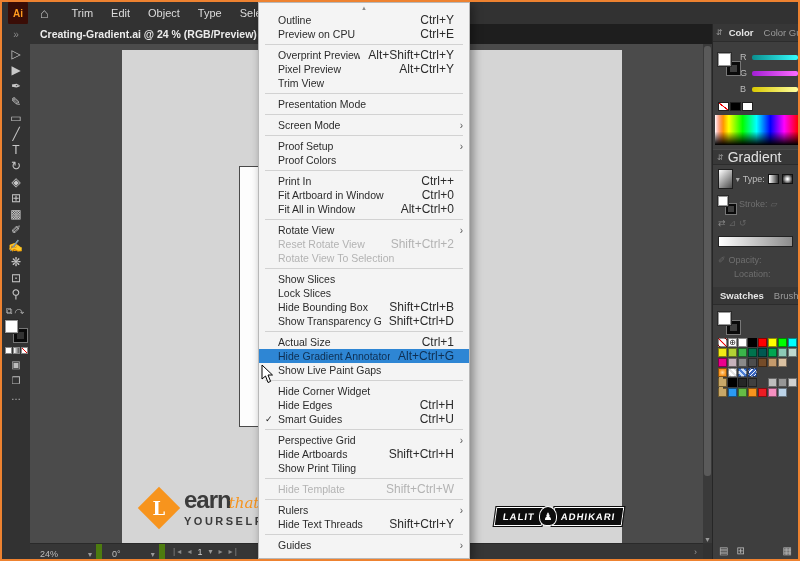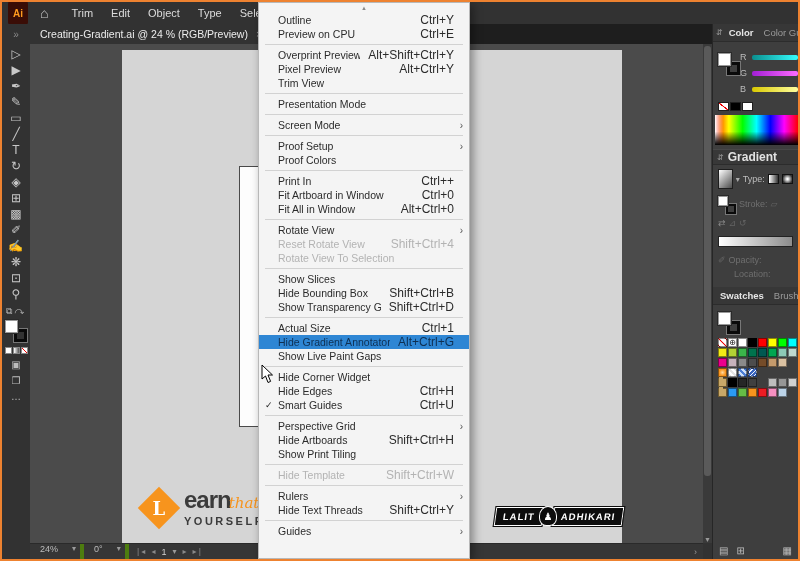--- a/index.html
+++ b/index.html
@@ -20,21 +20,21 @@
   .home{color:#c9c9c9;font-size:14px;margin:0 8px 0 6px}
   .mb-item{color:#dcdcdc;font-size:11px;padding:3px 9px;border-radius:2px}
   .mb-item.active{background:#4a4a4a}
 
   
   .tabbar{position:absolute;left:0;top:22px;width:796px;height:20px;background:var(--darker);
     display:flex;align-items:stretch}
   .tab-corner{width:28px;color:#8a8a8a;font-size:10px;display:flex;align-items:center;justify-content:center;background:var(--dark)}
   .tab{background:var(--dark);border-right:1px solid #141414;display:flex;align-items:center;
     padding:0 10px;gap:8px}
-  .tab-title{color:#ececec;font-size:10.5px;font-weight:normal}
+  .tab-title{color:#ececec;font-size:10.5px;font-weight:bold}
   .tab-close{color:#9a9a9a;font-size:11px}
 
   
   .toolcol{position:absolute;left:0;top:42px;width:28px;bottom:0;background:var(--dark);
     display:flex;flex-direction:column;align-items:center;padding-top:2px}
   .tool{color:#c8c8c8;font-size:12px;height:16px;line-height:16px;width:100%;text-align:center}
   .tool-swaps{color:#bdbdbd;font-size:9px;margin-top:4px;letter-spacing:2px}
   .proxy{position:relative;width:22px;height:22px;margin-top:3px}
   .p-stroke{position:absolute;right:0;bottom:0;width:13px;height:13px;border:3px solid #0a0a0a;outline:1px solid #777}
   .p-fill{position:absolute;left:0;top:0;width:13px;height:13px;background:#fff;border:1px solid #999;box-shadow:0 0 0 1px #2a2a2a}
@@ -64,22 +64,22 @@
     font-size:9.5px;font-weight:bold;letter-spacing:1px;padding:3px 7px;transform:skewX(-8deg)}
   .badge-mascot{width:18px;height:20px;background:#0d0d0d;border:1px solid #fff;border-radius:50% 50% 40% 40%;
     color:#fff;font-size:10px;display:flex;align-items:center;justify-content:center;margin:0 -4px;z-index:2}
 
   
   .vscroll{position:absolute;left:701px;top:42px;width:9px;height:499px;background:#3a3a3a}
   .vthumb{position:absolute;left:1px;top:2px;width:7px;height:430px;background:#5a5a5a;border-radius:3px}
   .vchev{position:absolute;left:0;bottom:0;width:9px;text-align:center;color:#9a9a9a;font-size:7px}
   .statusbar{position:absolute;left:28px;top:541px;width:673px;height:16px;background:#363636;
     display:flex;align-items:center;gap:6px;padding:0 6px;border-top:1px solid #2a2a2a}
-  .sb-ctl{display:flex;align-items:flex-start;gap:14px;color:#bdbdbd;font-size:9px;padding:0 4px;
-    border-right:4px solid #4d7c0f;height:100%}
+  .sb-ctl{display:flex;align-items:flex-end;gap:30px;color:#bdbdbd;font-size:9px;padding:0 4px;
+    border-right:6px solid #4d7c0f;height:100%}
   .sb-chev{color:#9a9a9a;font-size:8px}
   .sb-nav{display:flex;align-items:center;gap:6px;color:#8a8a8a;font-size:8px}
   .sb-page{color:#cfcfcf;font-size:9px}
   .sb-right{margin-left:auto;color:#9a9a9a;font-size:9px}
 
   
   .rightcol{position:absolute;left:710px;top:22px;width:86px;bottom:0;background:var(--panel);
     border-left:1px solid #262626;display:flex;flex-direction:column}
   .ptabs{display:flex;align-items:center;background:#373737;border-bottom:1px solid var(--panelline);height:18px;gap:2px;padding:0 3px}
   .ptab{font-size:9.5px;color:var(--dim);padding:2px 4px;white-space:nowrap}
@@ -96,21 +96,21 @@
   .mini-sw{display:flex;gap:1px;margin:8px 0 4px 0}
   .mini{width:11px;height:9px;border:1px solid #1f1f1f}
   .mini.none{background:linear-gradient(to top right,#fff 44%,#e00 46%,#e00 54%,#fff 56%)}
   .spectrum{height:30px;margin:2px -5px 0 -3px;
     background:linear-gradient(to bottom,rgba(0,0,0,0) 55%,#000 100%),
       linear-gradient(to right,#fff 0%,rgba(255,255,255,0) 10%),
       linear-gradient(to right,#f00,#ff0,#0f0,#0ff,#00f,#f0f,#f00)}
 
   .phead{background:#383838;border-bottom:1px solid var(--panelline);border-top:1px solid #474747;
     height:16px;display:flex;align-items:center;gap:4px;padding:0 4px}
-  .phead-title{color:#e2e2e2;font-size:12px;font-weight:bold}
+  .phead-title{color:#e2e2e2;font-size:14px;font-weight:normal}
   .grow{display:flex;align-items:center;gap:3px;margin-bottom:4px}
   .gthumb{width:20px;height:20px;background:linear-gradient(135deg,#fff,#4a4a4a);border:1px solid #1d1d1d}
   .gchev{color:#aaa;font-size:8px}
   .glabel{color:#bdbdbd;font-size:9px}
   .glabel.dis{color:#6f6f6f}
   .gtypeicon{width:15px;height:10px;background:linear-gradient(90deg,#fff,#333);border:1px solid #111}
   .gtypeicon.r{background:radial-gradient(circle,#fff 10%,#333 80%)}
   .gicon{color:#8a8a8a;font-size:9px}
   .gicon.dis{color:#636363}
   .gbar{height:11px;background:linear-gradient(90deg,#fff,#8c8c8c);border:1px solid #222;margin:8px 0 8px 0}
@@ -482,33 +482,39 @@
         <div class="msep"></div>
         <div class="mrow">
           <span class="check"></span>
           <span class="mlabel">Rotate View</span>
           <span class="msc"></span>
           <span class="sub">›</span>
         </div>
         <div class="mrow disabled">
           <span class="check"></span>
           <span class="mlabel">Reset Rotate View</span>
-          <span class="msc">Shift+Ctrl+4</span>
+          <span class="msc">Shift+Ctrl+2</span>
           <span class="sub"></span>
         </div>
         <div class="mrow disabled">
           <span class="check"></span>
           <span class="mlabel">Rotate View To Selection</span>
           <span class="msc"></span>
           <span class="sub"></span>
         </div>
         <div class="msep"></div>
         <div class="mrow">
           <span class="check"></span>
           <span class="mlabel">Show Slices</span>
+          <span class="msc"></span>
+          <span class="sub"></span>
+        </div>
+        <div class="mrow">
+          <span class="check"></span>
+          <span class="mlabel">Lock Slices</span>
           <span class="msc"></span>
           <span class="sub"></span>
         </div>
         <div class="mrow">
           <span class="check"></span>
           <span class="mlabel">Hide Bounding Box</span>
           <span class="msc">Shift+Ctrl+B</span>
           <span class="sub"></span>
         </div>
         <div class="mrow">

